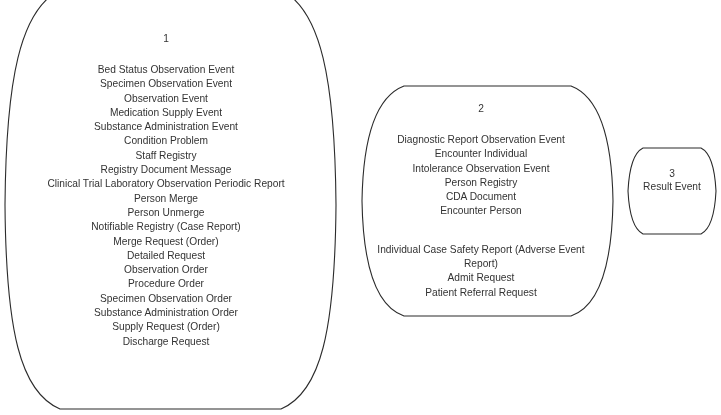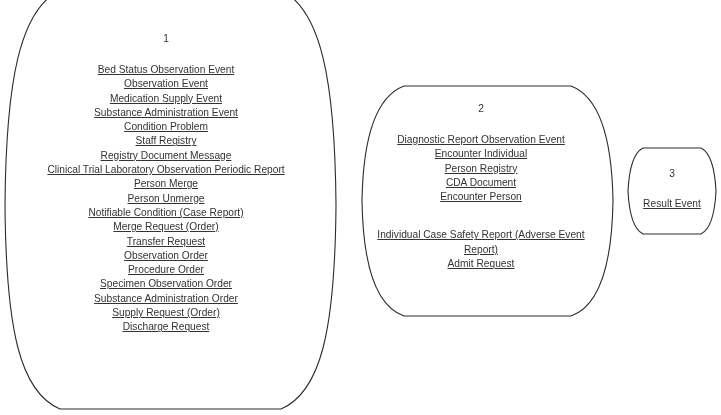--- a/index.html
+++ b/index.html
@@ -44,21 +44,20 @@
     white-space: nowrap;
   }
   .group-label {
     font-size: 10.2px;
     line-height: 12px;
     color: #333333;
     text-align: center;
   }
   .group-items {
     text-align: center;
-    text-decoration: underline;
   }
   .group-item {
     display: block;
     white-space: nowrap;
   }
   .group-item.wrap {
     white-space: normal;
   }
 
   
@@ -77,21 +76,21 @@
   }
   #group2-text .group-items { margin-top: 18px; }
   #group2-text .group-item.wrap { white-space: normal; margin-top: 24px; }
 
   
   #group3-text {
     left: 628px;
     top: 168px;
     width: 88px;
   }
-  #group3-text .group-items { margin-top: 17px; }
+  #group3-text .group-items { }
 </style>
 </head>
 <body>
 
 <div id="canvas">
 
   <svg class="venn-svg" viewBox="0 0 721 415" xmlns="http://www.w3.org/2000/svg">
 
     <path class="shape-path" d="M 60 -10
              C 20 10, 6 80, 5 205
@@ -115,51 +114,54 @@
              L 701 234
              C 711 229, 715 211, 716 191
              C 715 171, 711 153, 701 148
              Z"></path>
   </svg>
 
   <div class="group" id="group1-text">
     <div class="group-label">1</div>
     <div class="group-items">
       <span class="group-item">Bed Status Observation Event</span>
+      <span class="group-item">Specimen Observation Event</span>
       <span class="group-item">Observation Event</span>
       <span class="group-item">Medication Supply Event</span>
       <span class="group-item">Substance Administration Event</span>
       <span class="group-item">Condition Problem</span>
       <span class="group-item">Staff Registry</span>
       <span class="group-item">Registry Document Message</span>
       <span class="group-item">Clinical Trial Laboratory Observation Periodic Report</span>
       <span class="group-item">Person Merge</span>
       <span class="group-item">Person Unmerge</span>
-      <span class="group-item">Notifiable Condition (Case Report)</span>
+      <span class="group-item">Notifiable Registry (Case Report)</span>
       <span class="group-item">Merge Request (Order)</span>
-      <span class="group-item">Transfer Request</span>
+      <span class="group-item">Detailed Request</span>
       <span class="group-item">Observation Order</span>
       <span class="group-item">Procedure Order</span>
       <span class="group-item">Specimen Observation Order</span>
       <span class="group-item">Substance Administration Order</span>
       <span class="group-item">Supply Request (Order)</span>
       <span class="group-item">Discharge Request</span>
     </div>
   </div>
 
   <div class="group" id="group2-text">
     <div class="group-label">2</div>
     <div class="group-items">
       <span class="group-item">Diagnostic Report Observation Event</span>
       <span class="group-item">Encounter Individual</span>
+      <span class="group-item">Intolerance Observation Event</span>
       <span class="group-item">Person Registry</span>
       <span class="group-item">CDA Document</span>
       <span class="group-item">Encounter Person</span>
       <span class="group-item wrap">Individual Case Safety Report (Adverse Event Report)</span>
       <span class="group-item">Admit Request</span>
+      <span class="group-item">Patient Referral Request</span>
     </div>
   </div>
 
   <div class="group" id="group3-text">
     <div class="group-label">3</div>
     <div class="group-items">
       <span class="group-item">Result Event</span>
     </div>
   </div>
 

